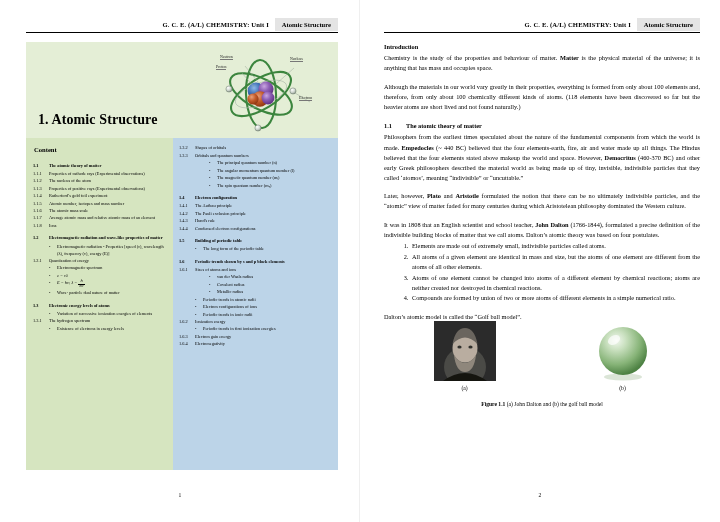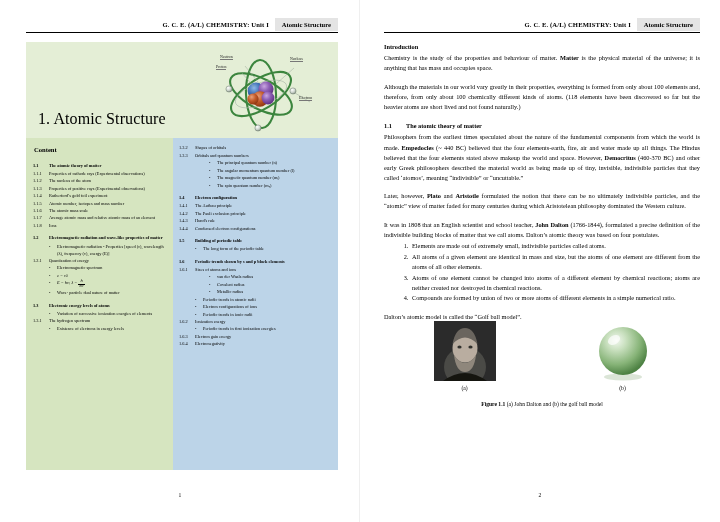--- a/index.html
+++ b/index.html
@@ -11,21 +11,21 @@
   .gutter{position:absolute;left:359px;top:0;width:2px;height:522px;background:#efefef;}
 
   
   .rh{display:flex;justify-content:flex-end;align-items:center;gap:0;}
   .rh-txt{font-weight:bold;font-size:6.6px;letter-spacing:.15px;padding-right:6px;white-space:nowrap;}
   .rh-box{font-weight:bold;font-size:6.6px;background:#e4e4e4;border:0;padding:3px 7px 3px 7px;white-space:nowrap;}
   .rh-rule{border-bottom:1.3px solid #000;margin-top:1px;}
 
   
   .hero{margin-top:9px;background:#e4eed6;height:96px;position:relative;}
-  .hero-title{position:absolute;left:12px;bottom:10px;font-size:16px;font-weight:normal;letter-spacing:.1px;}
+  .hero-title{position:absolute;left:12px;bottom:10px;font-size:14px;font-weight:bold;letter-spacing:.1px;}
   .atom{position:absolute;right:14px;top:4px;width:126px;height:92px;}
   .atom svg{display:block;}
   .alab{position:absolute;font-size:3.9px;color:#222;border-bottom:.5px solid #777;line-height:1.05;padding-bottom:.4px;white-space:nowrap;}
 
   
   .content{display:flex;margin-top:0;height:332px;font-size:4.35px;line-height:1.62;}
   .col{box-sizing:border-box;padding:6px 6px 6px 7px;}
   .col.a{width:147px;background:#d6e5c0;}
   .col.b{width:165px;background:#bcd4e8;padding-left:6px;}
   .content-h{font-size:6.6px;font-weight:bold;margin:1px 0 6px 1px;}

